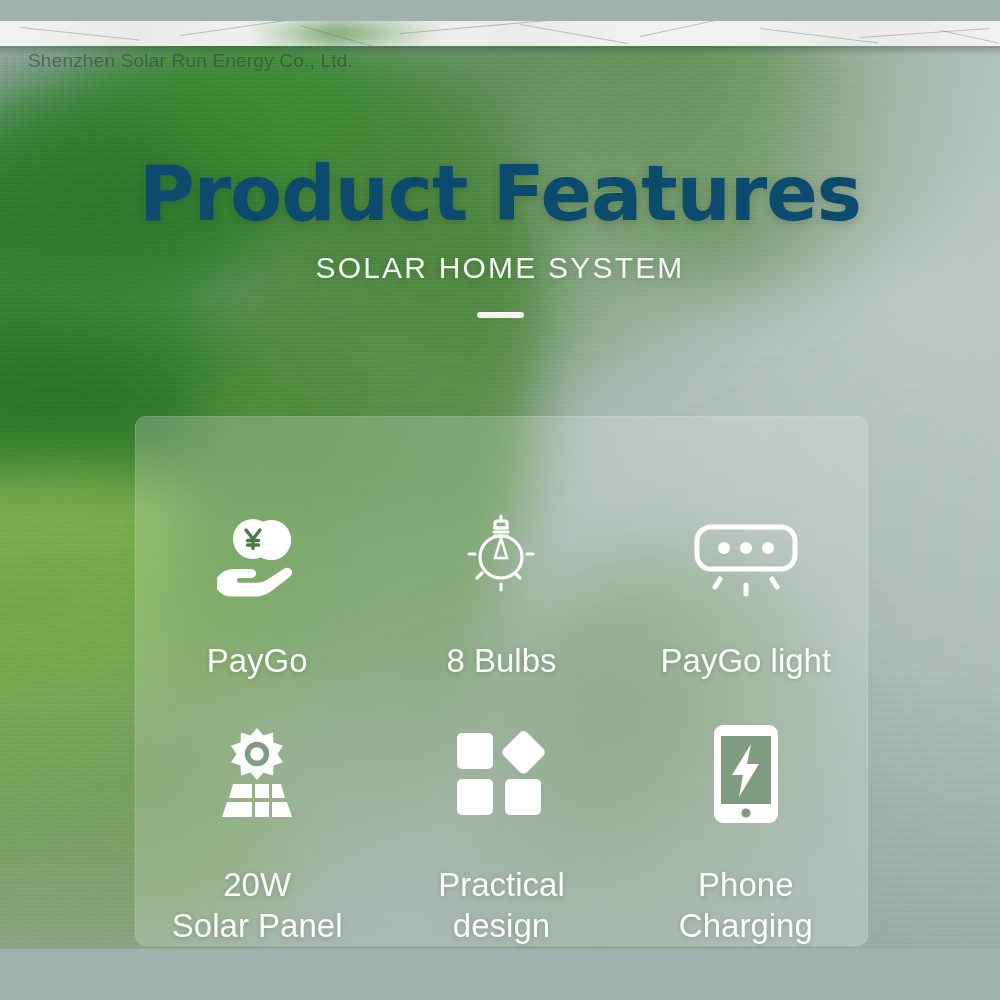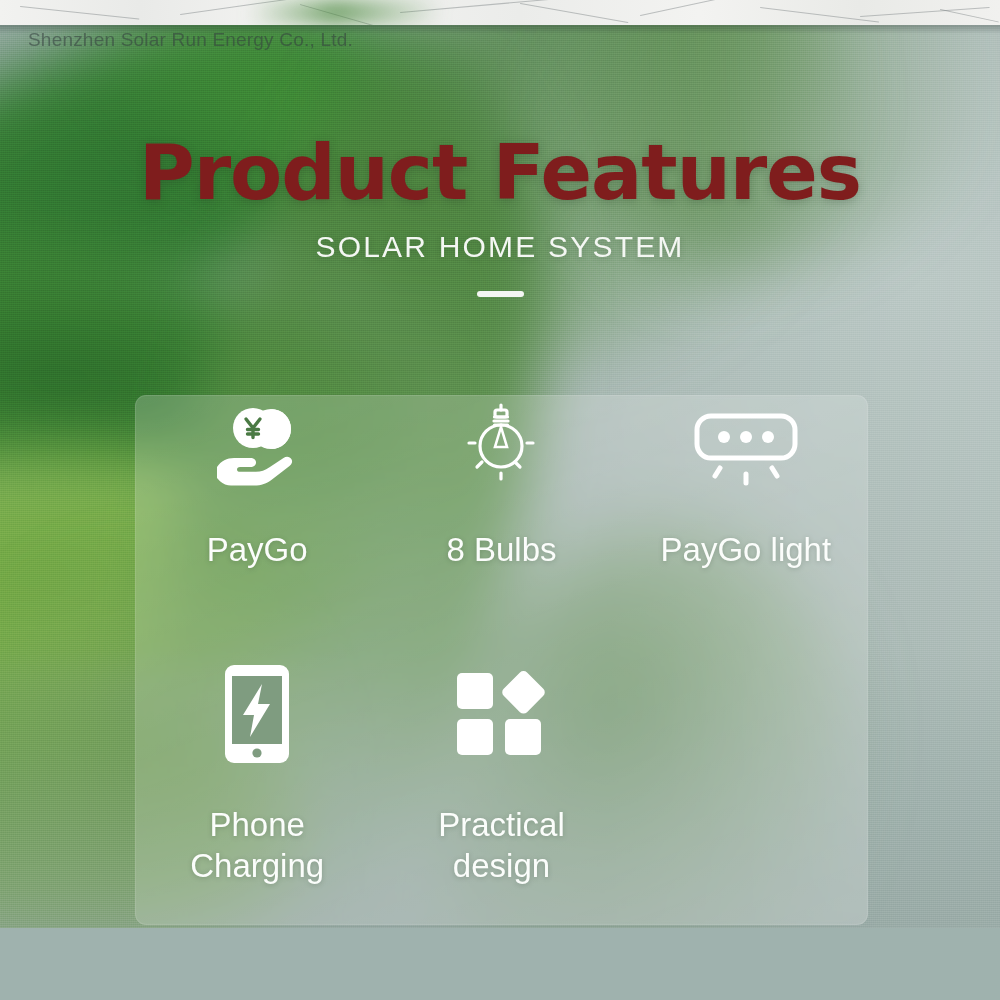--- a/index.html
+++ b/index.html
@@ -1,21 +1,21 @@
 <!DOCTYPE html>
 <html><head>
 <meta charset="utf-8">
 <style>
   html,body{margin:0;padding:0;}
   body{
     width:1000px;height:1000px;overflow:hidden;
     font-family:"DejaVu Sans", sans-serif;
     background:#9fb2ae;
   }
-  #stage{position:relative;width:1000px;height:928px;overflow:hidden;}
+  #stage{position:relative;width:1000px;height:928px;overflow:hidden;margin-top:21px;}
 
   
   .bg-base{
     position:absolute;inset:0;
     background:
       radial-gradient(120% 90% at 92% 30%, #b4c3bf 0%, #a6b6b2 38%, #9db0ab 62%, #93a7a2 100%);
   }
   .bg-wall{
     position:absolute;left:0;top:0;right:0;bottom:0;
     background:
@@ -85,21 +85,21 @@
   .watermark{
     position:absolute;left:28px;top:29px;
     font-family:"Liberation Sans", sans-serif;
     font-size:19px;color:rgba(52,62,62,.56);letter-spacing:.2px;white-space:nowrap;
   }
 
   
   .heading{position:absolute;left:0;top:132px;width:1000px;text-align:center;}
   .title{
     font-family:"DejaVu Sans", sans-serif;
-    font-weight:bold;font-size:76px;line-height:82px;color:#7f1d1d;
+    font-weight:bold;font-size:76px;line-height:82px;color:#0c4a6e;
     letter-spacing:-1px;text-shadow:0 2px 10px rgba(40,60,40,.28);
   }
   .subtitle{
     margin-top:16px;
     font-family:"Liberation Sans", sans-serif;
     font-size:30px;color:#f4f7f3;letter-spacing:2.2px;font-weight:400;
     text-shadow:0 1px 6px rgba(40,60,40,.22);
   }
   .divider{
     margin:27px auto 0;width:47px;height:6px;border-radius:3px;background:#f4f6f3;
@@ -110,21 +110,21 @@
     position:absolute;left:135px;top:395px;width:733px;height:530px;
     border-radius:11px;
     background:linear-gradient(160deg, rgba(255,255,255,.22) 0%, rgba(255,255,255,.17) 48%, rgba(255,255,255,.23) 100%);
     backdrop-filter:blur(2px);
     box-shadow:inset 0 0 0 1px rgba(255,255,255,.10);
   }
   .grid{
     position:absolute;inset:0;
     display:grid;grid-template-columns:repeat(3,1fr);grid-template-rows:1fr 1fr;
   }
-  .cell{display:flex;flex-direction:column;align-items:center;justify-content:flex-start;gap:10px;}
+  .cell{display:flex;flex-direction:column;align-items:center;justify-content:flex-end;gap:10px;}
   .icon-wrap{height:108px;display:flex;align-items:center;justify-content:center;}
   .cell-label{
     font-family:"Liberation Sans", sans-serif;
     font-size:33px;line-height:41px;color:#fbfdfb;text-align:center;font-weight:300;
     text-shadow:0 1px 5px rgba(40,60,40,.25);
     margin-top:16px;
   }
   .row2 .cell-label{margin-top:26px;}
   .cell-label .l2line{display:block;}
 
@@ -223,48 +223,66 @@
             <circle cx="55" cy="33" r="6" fill="#ffffff"></circle>
             <circle cx="77" cy="33" r="6" fill="#ffffff"></circle>
             <path d="M29 64l-5 8M81 64l5 8M55 70v9" stroke="#ffffff" stroke-width="5" stroke-linecap="round"></path>
           </svg>
         </div>
         <div class="cell-label">
           <span>PayGo light</span>
         </div>
       </div>
 
+      <div class="cell row2">
+        <div class="icon-wrap">
+          <svg width="104" height="100" viewBox="0 0 104 100" fill="none">
+            <path d="M52 4l6.5 7.5 9.5-3 .5 10 9.5 3.2-5.5 8.3 5.5 8.3-9.5 3.2-.5 10-9.5-3L52 56l-6.5-7.5-9.5 3-.5-10-9.5-3.2 5.5-8.3-5.5-8.3 9.5-3.2.5-10 9.5 3L52 4z" fill="#ffffff"></path>
+            <circle cx="52" cy="30" r="9.5" fill="none" stroke="#7f9c80" stroke-width="5.5"></circle>
+            <path d="M28 60h19v14H24l4-14z" fill="#ffffff"></path>
+            <path d="M50 60h14v14H50V60z" fill="#ffffff"></path>
+            <path d="M67 60h9l4 14H67V60z" fill="#ffffff"></path>
+            <path d="M22 78h25v15H17l5-15z" fill="#ffffff"></path>
+            <path d="M50 78h14v15H50V78z" fill="#ffffff"></path>
+            <path d="M67 78h15l5 15H67V78z" fill="#ffffff"></path>
+          </svg>
+        </div>
+        <div class="cell-label">
+          <span>20W</span>
+          <span class="l2line">Solar Panel</span>
+        </div>
+      </div>
+
+      <div class="cell row2">
+        <div class="icon-wrap">
+          <svg width="98" height="98" viewBox="0 0 98 98" fill="none">
+            <rect x="5" y="8" width="36" height="36" rx="5" fill="#ffffff"></rect>
+            <rect x="71.5" y="4" width="33" height="33" rx="5" fill="#ffffff" transform="rotate(45 71.5 4)"></rect>
+            <rect x="5" y="54" width="36" height="36" rx="5" fill="#ffffff"></rect>
+            <rect x="53" y="54" width="36" height="36" rx="5" fill="#ffffff"></rect>
+          </svg>
+        </div>
+        <div class="cell-label">
+          <span>Practical</span>
+          <span class="l2line">design</span>
+        </div>
+      </div>
 
       <div class="cell row2">
         <div class="icon-wrap">
           <svg width="72" height="104" viewBox="0 0 72 104" fill="none">
             <rect x="4" y="3" width="64" height="98" rx="9" fill="#ffffff"></rect>
             <rect x="11" y="14" width="50" height="68" fill="#7f9c80"></rect>
             <circle cx="36" cy="91" r="4.6" fill="#7f9c80"></circle>
             <path d="M41 22L22 53h11l-4 22 20-33H37l4-20z" fill="#ffffff"></path>
           </svg>
         </div>
         <div class="cell-label">
           <span>Phone</span>
           <span class="l2line">Charging</span>
         </div>
       </div>
 
-      <div class="cell row2">
-        <div class="icon-wrap">
-          <svg width="98" height="98" viewBox="0 0 98 98" fill="none">
-            <rect x="5" y="8" width="36" height="36" rx="5" fill="#ffffff"></rect>
-            <rect x="71.5" y="4" width="33" height="33" rx="5" fill="#ffffff" transform="rotate(45 71.5 4)"></rect>
-            <rect x="5" y="54" width="36" height="36" rx="5" fill="#ffffff"></rect>
-            <rect x="53" y="54" width="36" height="36" rx="5" fill="#ffffff"></rect>
-          </svg>
-        </div>
-        <div class="cell-label">
-          <span>Practical</span>
-          <span class="l2line">design</span>
-        </div>
-      </div>
-
     </div>
   </div>
 
   <div class="cable"></div>
 </div>
 
 </body></html>

